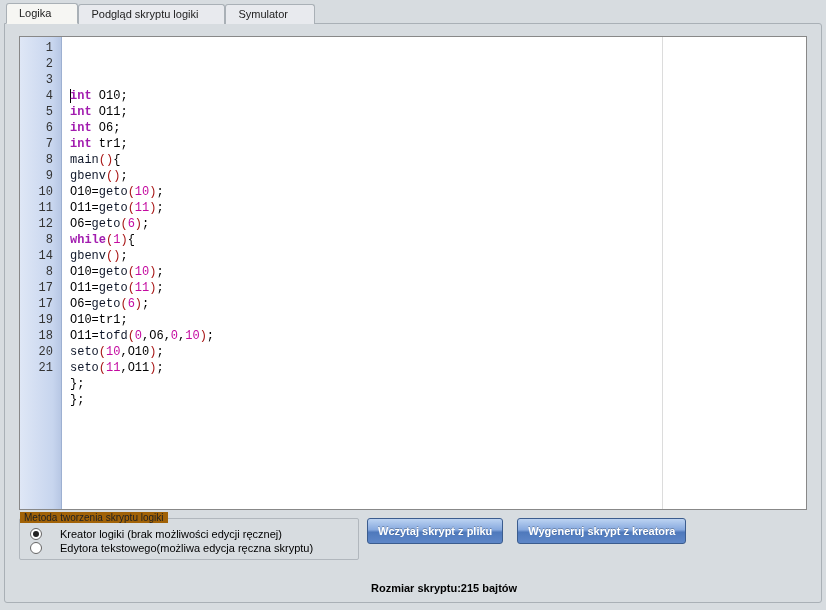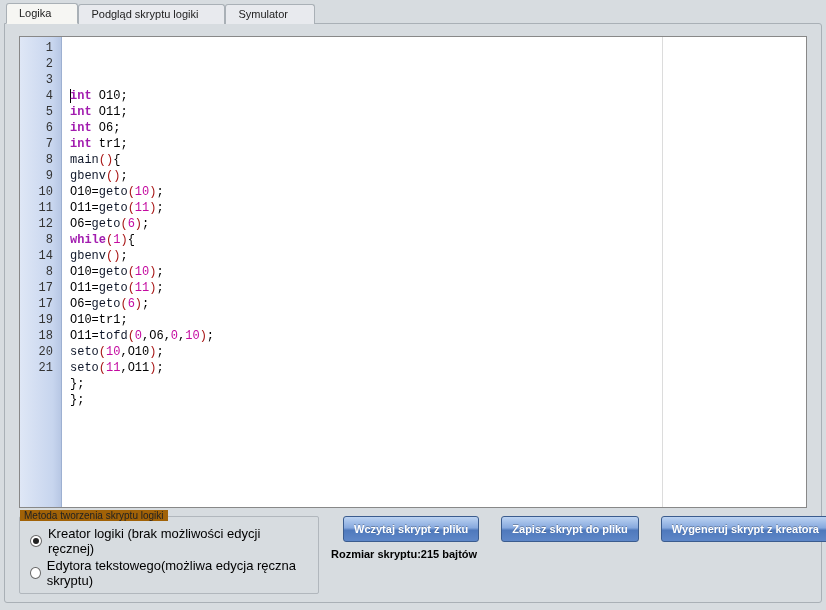--- a/index.html
+++ b/index.html
@@ -127,23 +127,23 @@
     top: -7px;
     left: 0;
     background: #a16207;
     padding: 0 4px;
     font-size: 10px;
     color: #222;
   }
   .radio-row {
     display: flex;
     align-items: center;
-    gap: 6px;
+    gap: 18px;
     padding: 1px 0;
-    font-size: 13px;
+    font-size: 11px;
     cursor: pointer;
   }
   .radio-dot {
     width: 12px; height: 12px;
     border: 1px solid #666;
     border-radius: 50%;
     background: #fff;
     display: inline-flex;
     align-items: center;
     justify-content: center;
@@ -155,42 +155,42 @@
     border-radius: 50%;
   }
   .right-col {
     flex: 1;
     display: flex;
     flex-direction: column;
     gap: 6px;
   }
   .btn-row {
     display: flex;
-    gap: 22px;
-    margin-left: 16px;
+    gap: 14px;
   }
   .btn {
     flex: 0 0 auto;
     border: 1px solid #3b5c8e;
     border-radius: 3px;
     padding: 6px 10px;
     color: #fff;
     font-size: 11px;
     font-weight: bold;
     text-align: center;
     cursor: pointer;
     background: linear-gradient(to bottom, #bcd3f2 0%, #87a9de 45%, #4f79bc 55%, #5e87c8 100%);
     text-shadow: 0 -1px 0 rgba(0,0,0,.25);
     min-width: 130px;
   }
   .status {
     font-size: 11px;
     font-weight: bold;
     color: #000;
     padding-left: 4px;
+    margin-top: 32px;
   }
 </style>
 </head>
 <body>
 
 <div class="outer">
   <div class="tabs">
     <div class="tab active">Logika</div>
     <div class="tab">Podgląd skryptu logiki</div>
     <div class="tab">Symulator</div>
@@ -232,21 +232,20 @@
           <span>Kreator logiki (brak możliwości edycji ręcznej)</span>
         </div>
         <div class="radio-row">
           <span class="radio-dot"></span>
           <span>Edytora tekstowego(możliwa edycja ręczna skryptu)</span>
         </div>
       </div>
       <div class="right-col">
         <div class="btn-row">
           <div class="btn">Wczytaj skrypt z pliku</div>
-          <div class="btn">Zapisz skrypt do pliku</div>
           <div class="btn" style="min-width:160px">Wygeneruj skrypt z kreatora</div>
         </div>
         <div class="status">
           <span>Rozmiar skryptu:</span><span>215 bajtów</span>
         </div>
       </div>
     </div>
   </div>
 </div>
 

